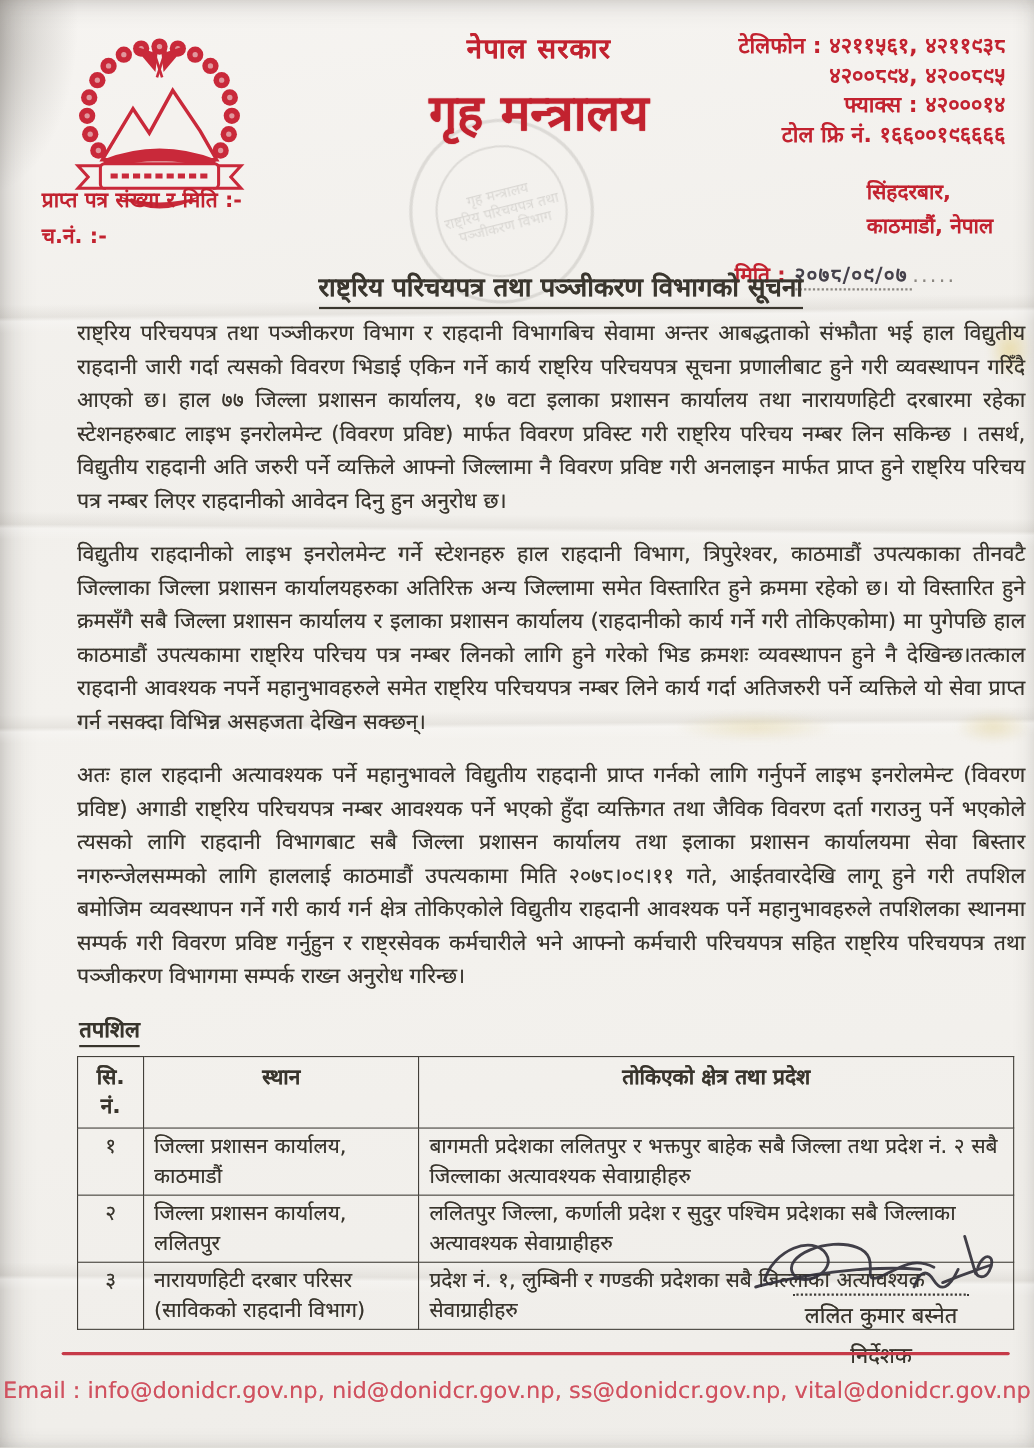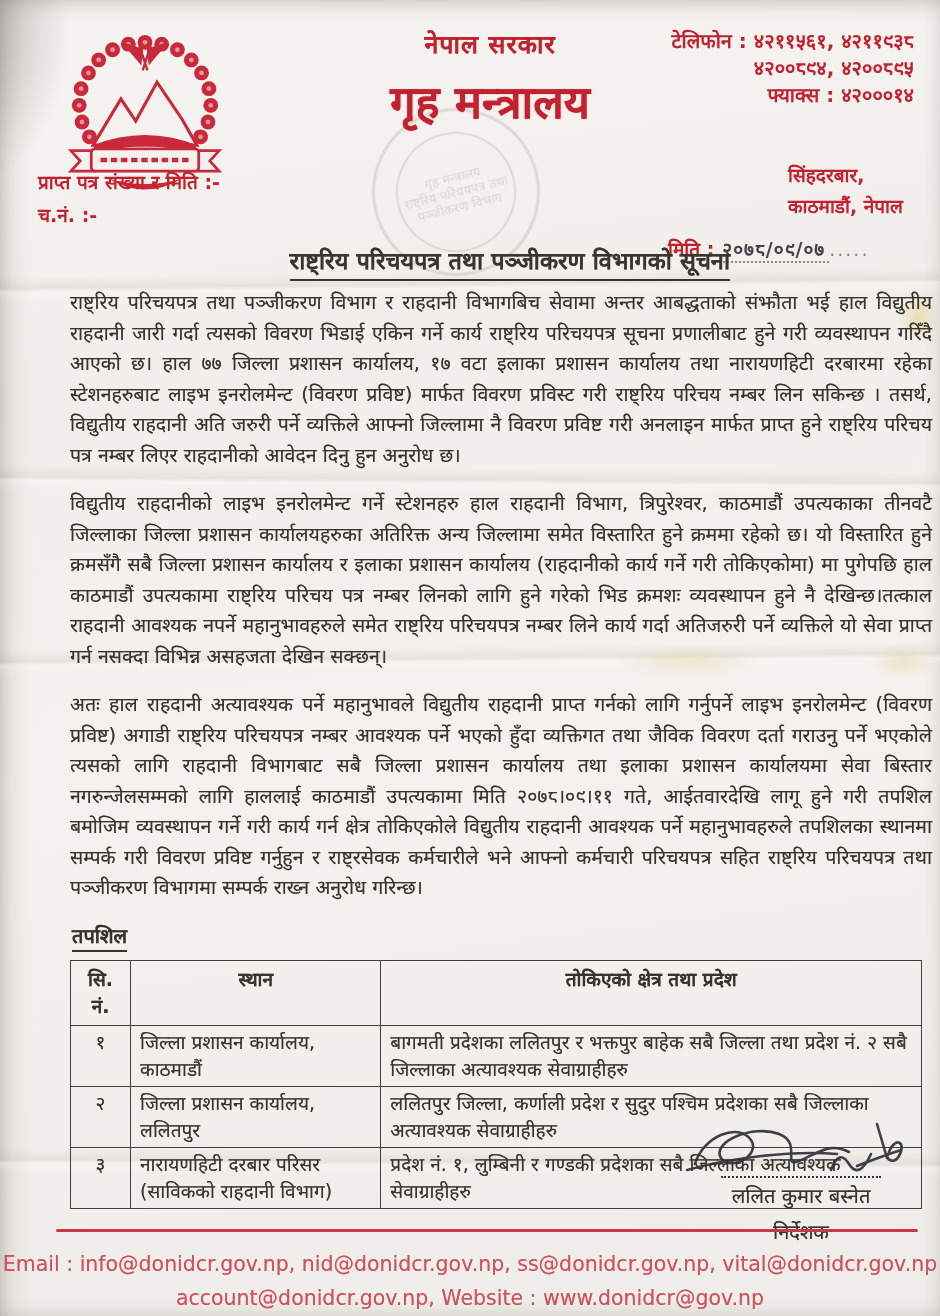--- a/index.html
+++ b/index.html
@@ -180,20 +180,21 @@
 
   <div class="head-center">
     <div class="gov">नेपाल सरकार</div>
     <div class="ministry">गृह मन्त्रालय</div>
   </div>
 
   <div class="contact">
     <div>टेलिफोन : ४२११५६१, ४२११९३८</div>
     <div>४२००८९४, ४२००८९५</div>
     <div>फ्याक्स : ४२०००१४</div>
+    <div>टोल फ्रि नं. १६६००१९६६६६</div>
   </div>
 
   <div class="refs">
     <div>प्राप्त पत्र संख्या र मिति :-</div>
     <div>च.नं. :-</div>
   </div>
 
   <div class="addr">
     <div>सिंहदरबार,</div>
     <div>काठमाडौं, नेपाल</div>
@@ -260,16 +261,15 @@
       </g>
     </svg>
     <div class="dots"></div>
     <div class="name">ललित कुमार बस्नेत</div>
     <div class="role">निर्देशक</div>
   </div>
 
   <div class="footer-rule"></div>
   <div class="footer-text">
     <div>Email : info@donidcr.gov.np, nid@donidcr.gov.np, ss@donidcr.gov.np, vital@donidcr.gov.np</div>
-    <div>account@donidcr.gov.np, Website : www.donidcr@gov.np</div>
   </div>
 
 </div>
 
 </body></html>

